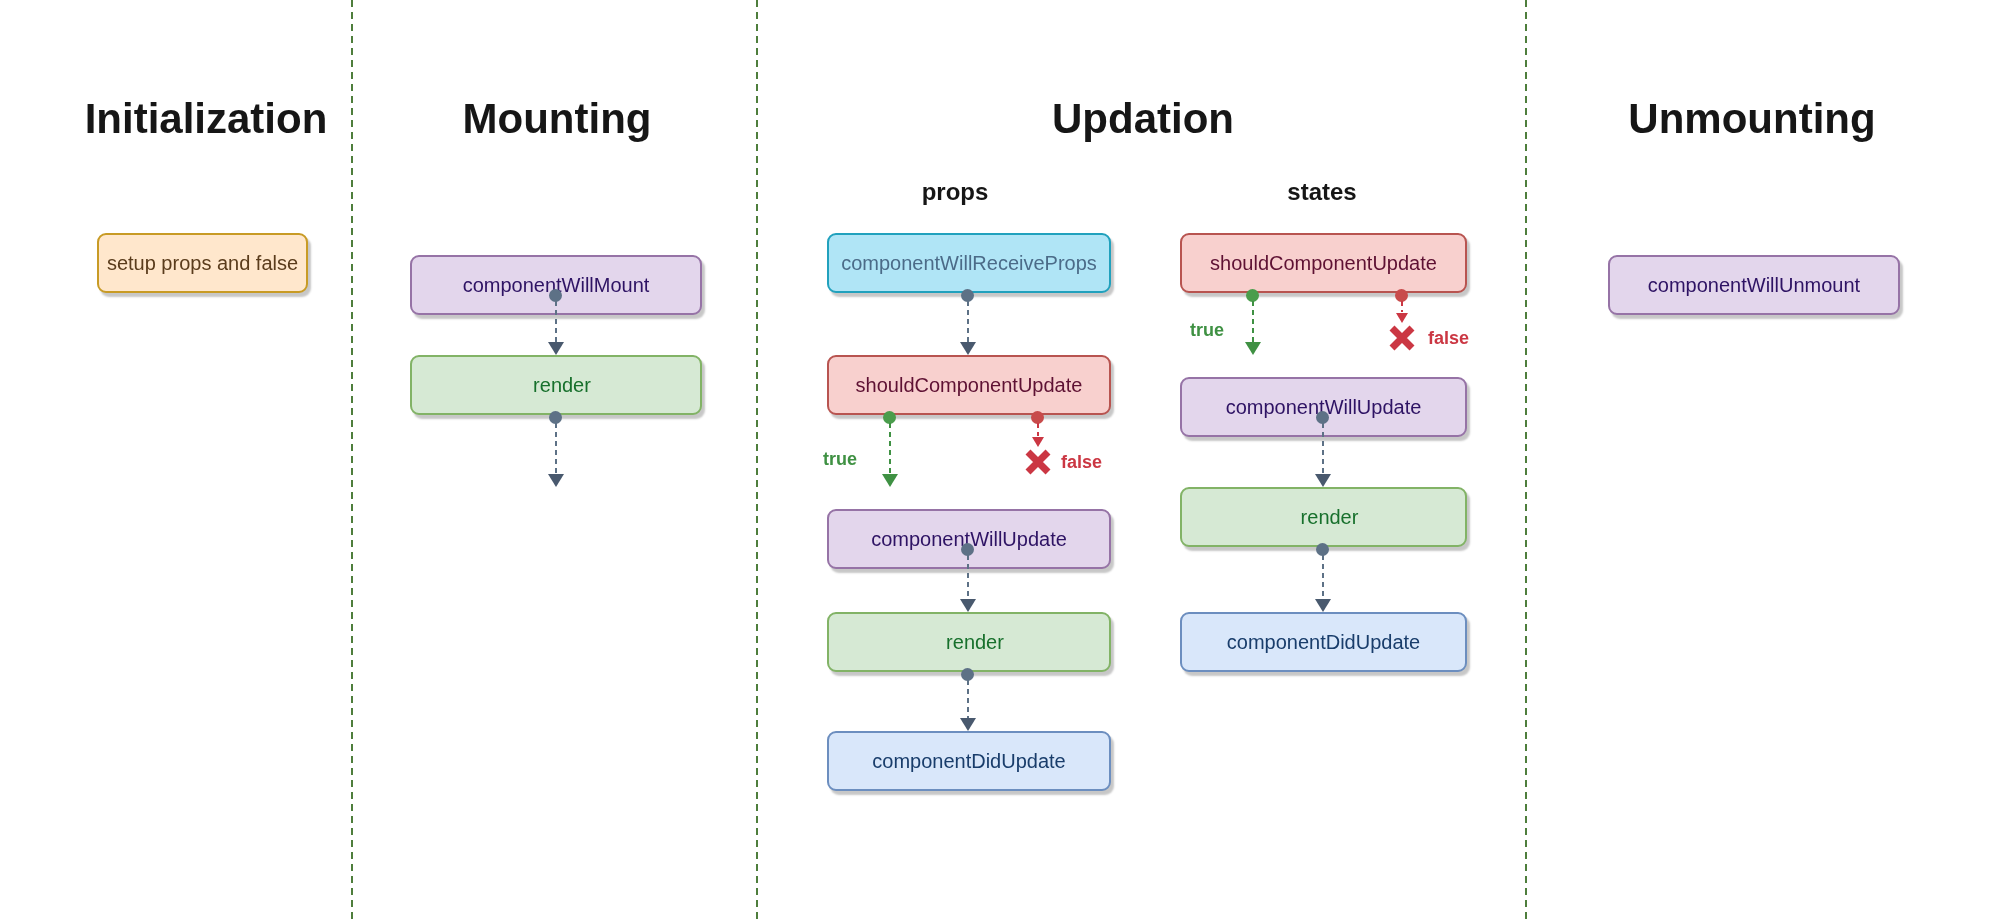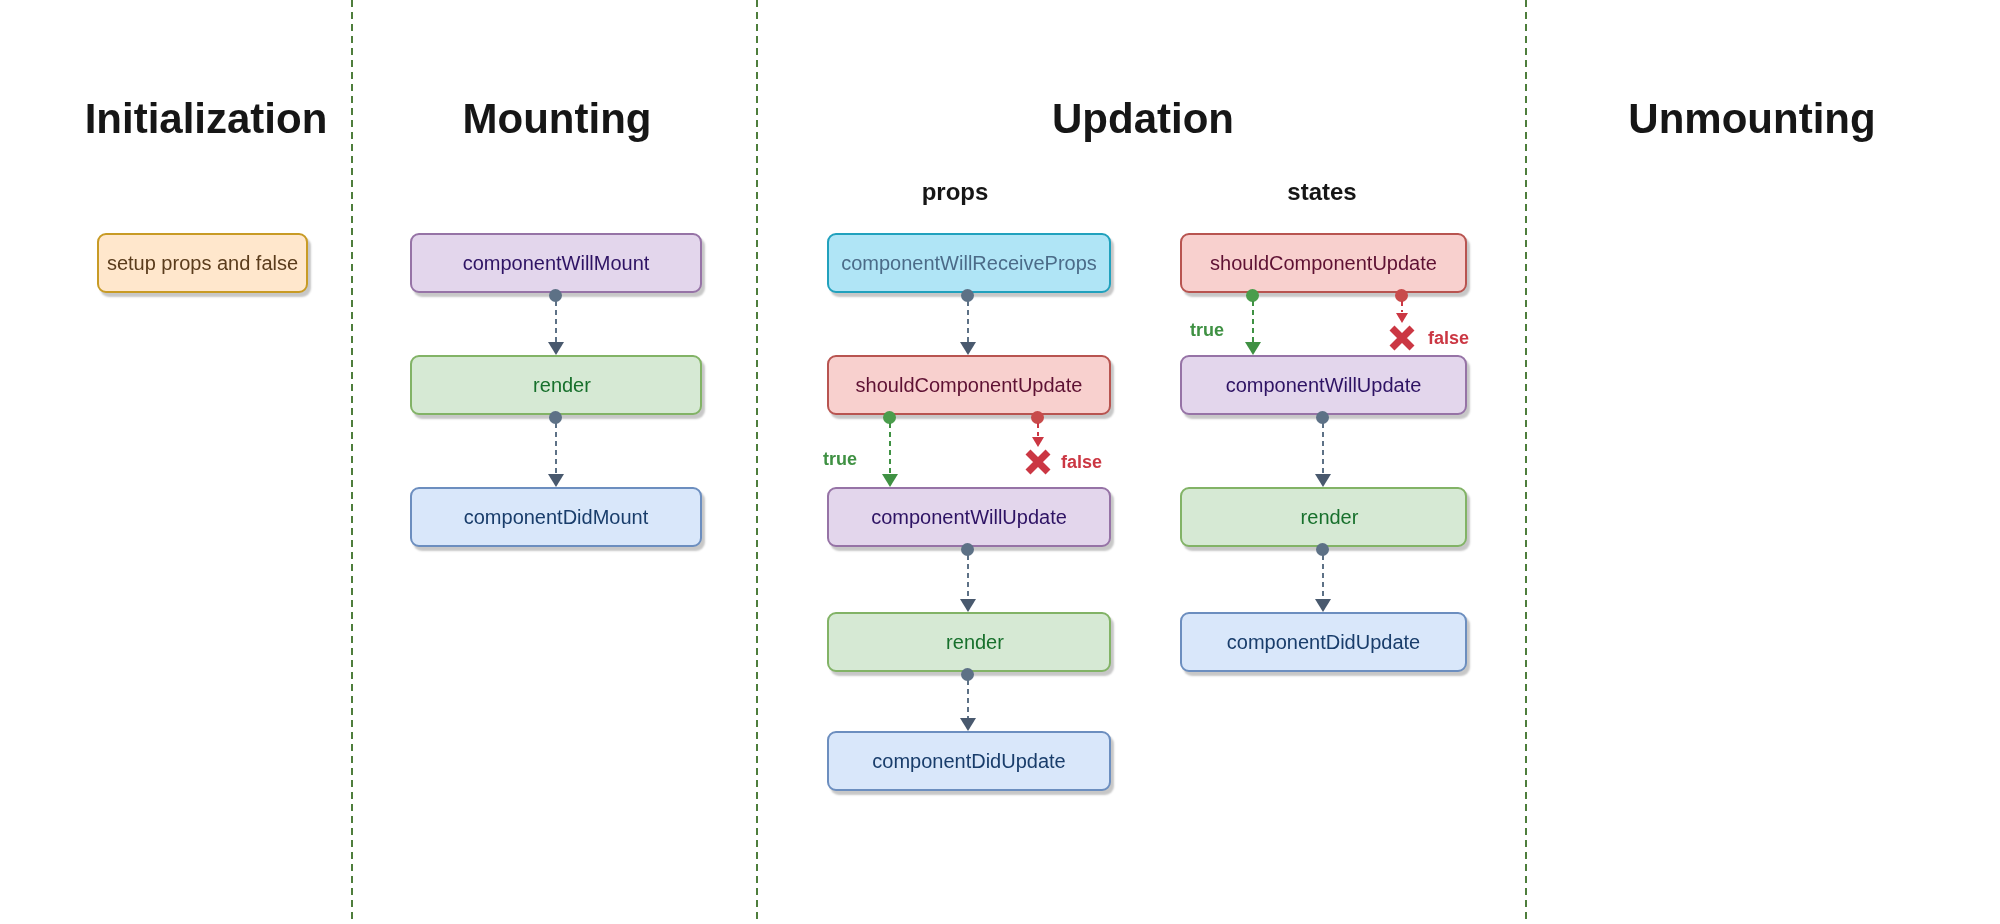--- a/index.html
+++ b/index.html
@@ -24,21 +24,21 @@
   }
 
   .box {
     position:absolute; height:60px; box-sizing:border-box;
     border:2px solid; border-radius:9px;
     display:flex; align-items:center; justify-content:center;
     font-size:20px; white-space:nowrap;
     box-shadow:3px 4px 2px rgba(0,0,0,0.22);
   }
   .box.orange { background:#ffe7cc; border-color:#c89b25; color:#5a3c1c; }
-  .box.purple { background:#e3d6ec; border-color:#9673a6; color:#2e1364; }
+  .box.purple { background:#e3d6ec; border-color:#9673a6; color:#2e1364;margin-top:22px; }
   .box.green  { background:#d6e9d4; border-color:#82b366; color:#17702c;padding-left:12px; }
   .box.blue   { background:#d9e7fa; border-color:#6c8ebf; color:#193d6b; }
   .box.cyan   { background:#b0e5f6; border-color:#21a1bd; color:#4b6b88; }
   .box.red    { background:#f8d0ce; border-color:#b85450; color:#5e1133; }
 
   .dot { position:absolute; width:13px; height:13px; border-radius:50%; }
   .dot.gray  { background:#5d7186; }
   .dot.green { background:#4a9d4c; }
   .dot.red   { background:#c84b4b; }
 
@@ -74,33 +74,33 @@
   <div class="title" style="left:1143px; top:95px;">Updation</div>
   <div class="title" style="left:1752px; top:95px;">Unmounting</div>
 
   <div class="subtitle" style="left:955px;  top:178px;">props</div>
   <div class="subtitle" style="left:1322px; top:178px;">states</div>
 
   <div class="box orange" style="left:97px; top:233px; width:211px;">setup props and false</div>
 
   <div class="box purple" style="left:410px; top:233px; width:292px;">componentWillMount</div>
   <div class="box green" style="left:410px; top:355px; width:292px;">render</div>
-  <div class="box blue" style="left:410px; top:487px; width:292px;">componentDidMount</div>
 
   <div class="box cyan" style="left:827px; top:233px; width:284px;">componentWillReceiveProps</div>
   <div class="box red" style="left:827px; top:355px; width:284px;">shouldComponentUpdate</div>
   <div class="box purple" style="left:827px; top:487px; width:284px;">componentWillUpdate</div>
   <div class="box green" style="left:827px; top:612px; width:284px;">render</div>
   <div class="box blue" style="left:827px; top:731px; width:284px;">componentDidUpdate</div>
 
   <div class="box red" style="left:1180px; top:233px; width:287px;">shouldComponentUpdate</div>
   <div class="box purple" style="left:1180px; top:355px; width:287px;">componentWillUpdate</div>
   <div class="box green" style="left:1180px; top:487px; width:287px;">render</div>
   <div class="box blue" style="left:1180px; top:612px; width:287px;">componentDidUpdate</div>
 
+  <div class="box purple" style="left:1608px; top:233px; width:292px;">componentWillUnmount</div>
 
   <div>
     <div class="dot gray" style="left:549px; top:289px;"></div>
     <div class="dash-v gray" style="left:555px; top:301px; height:41px;"></div>
     <div class="head" style="left:548px; top:342px;"></div>
   </div>
 
   <div>
     <div class="dot gray" style="left:549px; top:411px;"></div>
     <div class="dash-v gray" style="left:555px; top:423px; height:51px;"></div>

